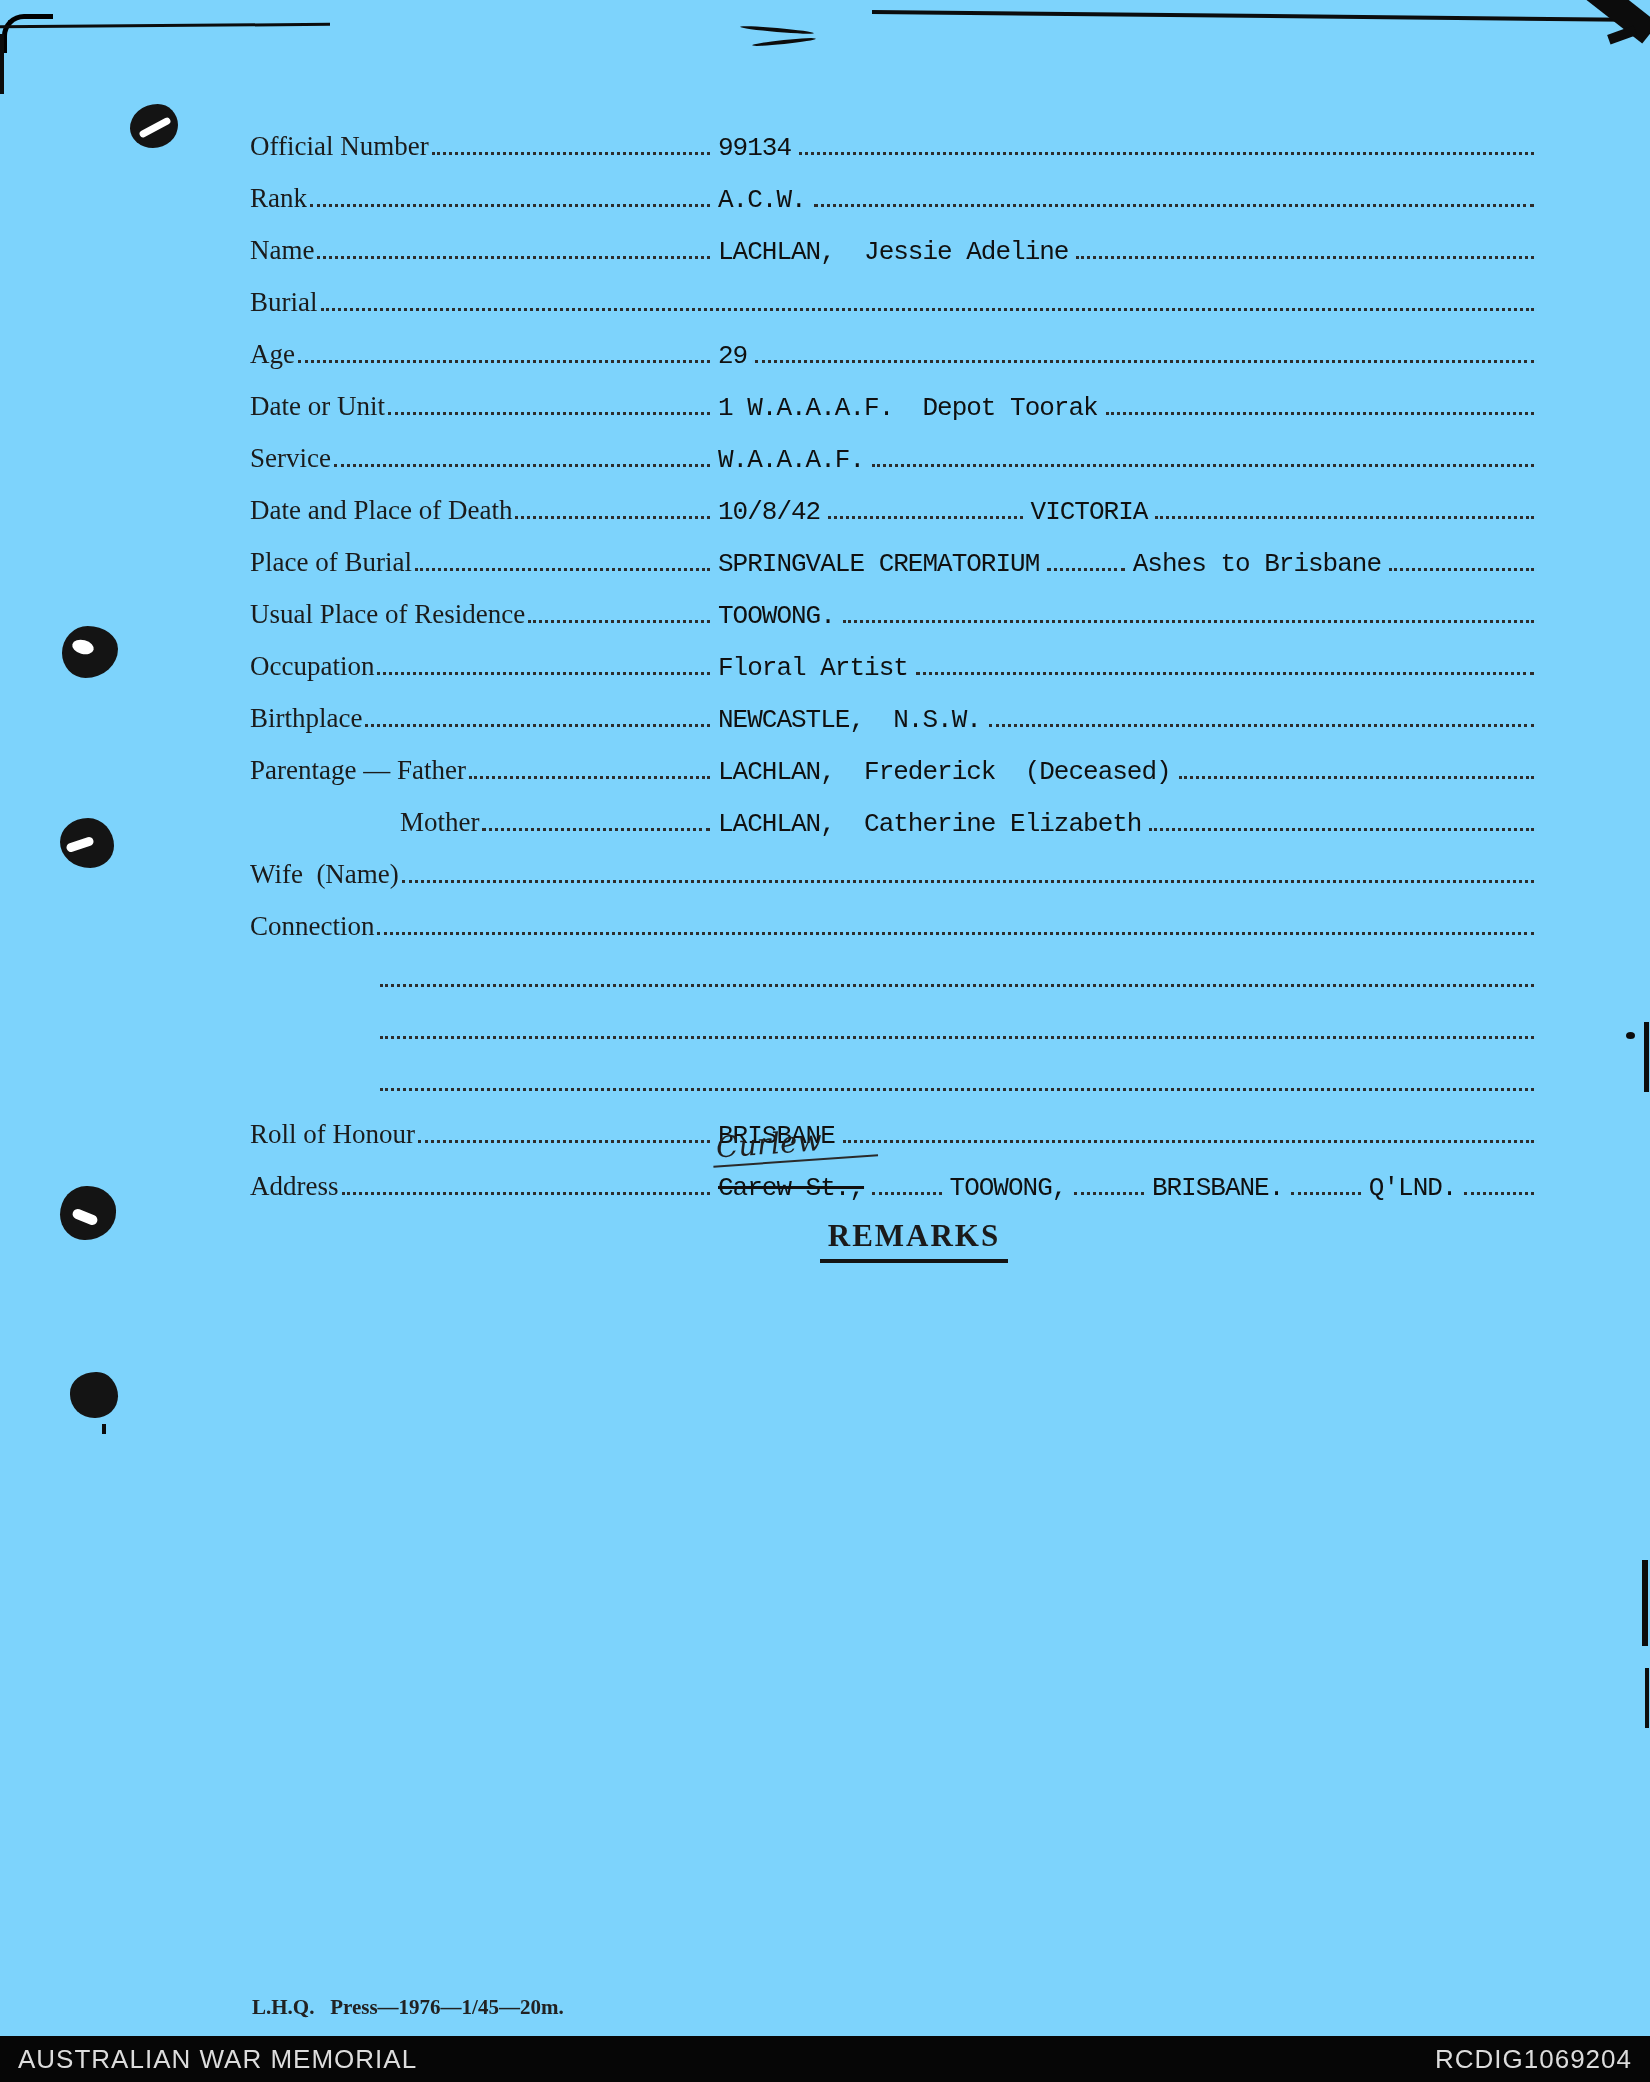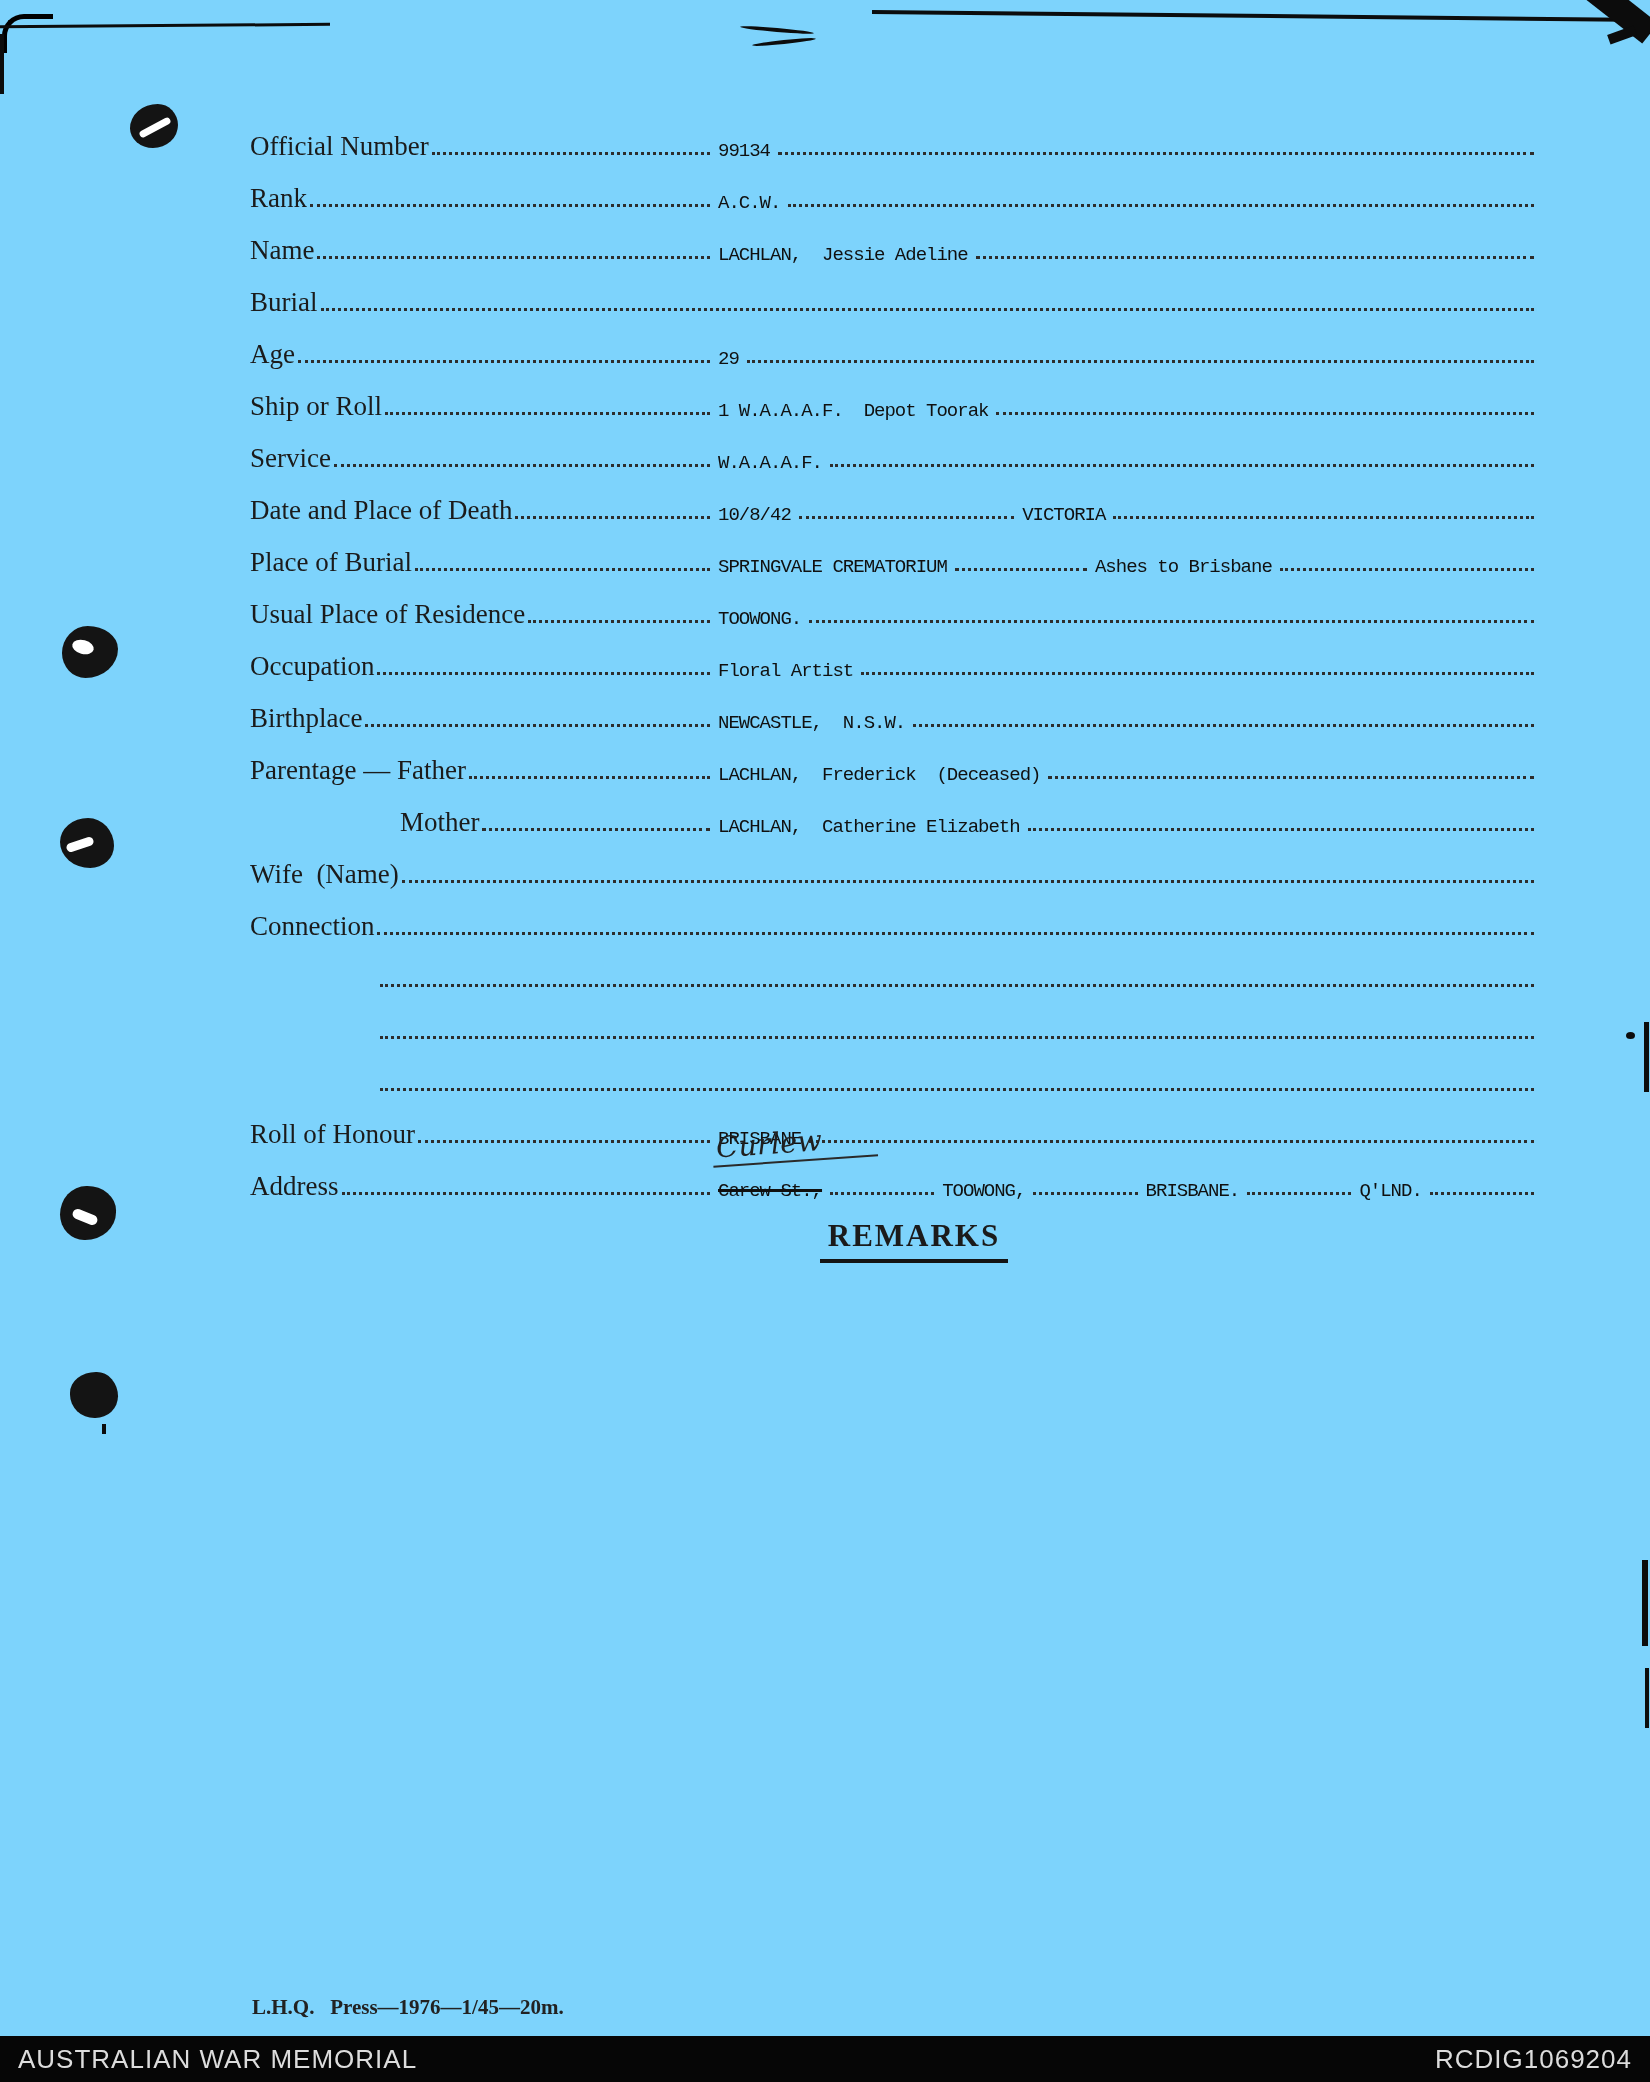--- a/index.html
+++ b/index.html
@@ -8,21 +8,21 @@
         font-family:"Liberation Serif",serif;color:#1b1b1b;}
   
   .form{position:absolute;left:250px;right:116px;top:112px;}
   .row{display:flex;align-items:flex-end;height:52px;position:relative;}
   .labelcell{flex:0 0 460px;display:flex;align-items:flex-end;box-sizing:border-box;}
   .row.indent .labelcell{padding-left:150px;}
   .label{font-size:27px;line-height:1;white-space:pre;padding:0 3px 4px 0;color:#1b1b1b;}
   .lead{flex:1 1 20px;min-width:14px;border-bottom:3px dotted #2d2d2d;margin-bottom:9px;}
   .lead.grow{flex:2 1 30px;}
   .lead.blankstart{margin-left:130px;}
-  .value{font-family:"Liberation Mono",monospace;font-size:19px;line-height:1;color:#101010;
+  .value{font-family:"Liberation Mono",monospace;font-size:26px;line-height:1;color:#101010;
          white-space:pre;padding:0 8px 3px;letter-spacing:-1px;}
   .value.struck{text-decoration:line-through;text-decoration-thickness:3px;}
   .handwrite{position:absolute;left:462px;top:-27px;font-family:"DejaVu Serif",serif;
              font-style:italic;font-size:29px;color:#1f1f1f;transform:rotate(-4deg);
              border-bottom:2px solid #2a2a2a;padding:0 55px 1px 4px;}
   
   .remarks{text-align:center;margin-top:14px;}
   .remarks span{display:inline-block;font-size:31px;font-weight:600;letter-spacing:2px;
                 border-bottom:4px solid #141414;padding:0 8px 5px;margin-left:44px;}
   
@@ -128,21 +128,21 @@
       <div class="labelcell">
         <span class="label">Age</span>
         <span class="lead"></span>
       </div>
       <span class="value">29</span>
       <span class="lead grow"></span>
     </div>
 
     <div class="row">
       <div class="labelcell">
-        <span class="label">Ship or Roll</span>
+        <span class="label">Date or Unit</span>
         <span class="lead"></span>
       </div>
       <span class="value">1 W.A.A.A.F.  Depot Toorak</span>
       <span class="lead grow"></span>
     </div>
 
     <div class="row">
       <div class="labelcell">
         <span class="label">Service</span>
         <span class="lead"></span>

